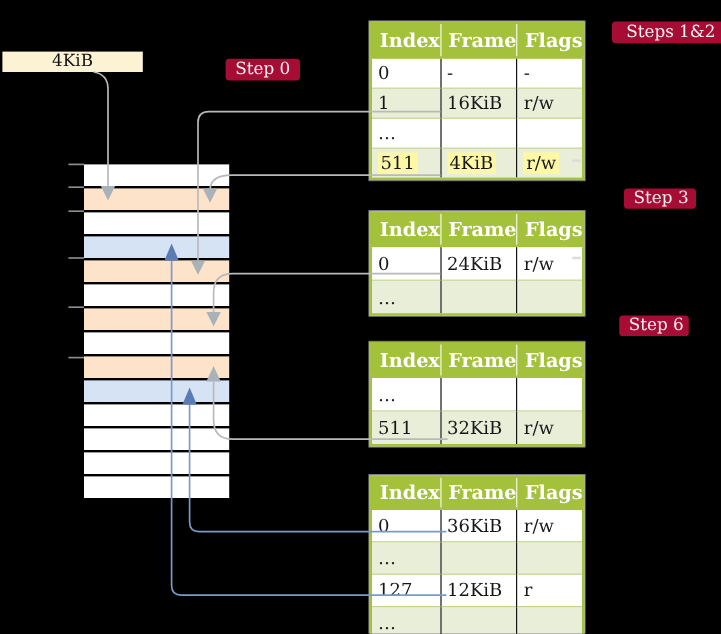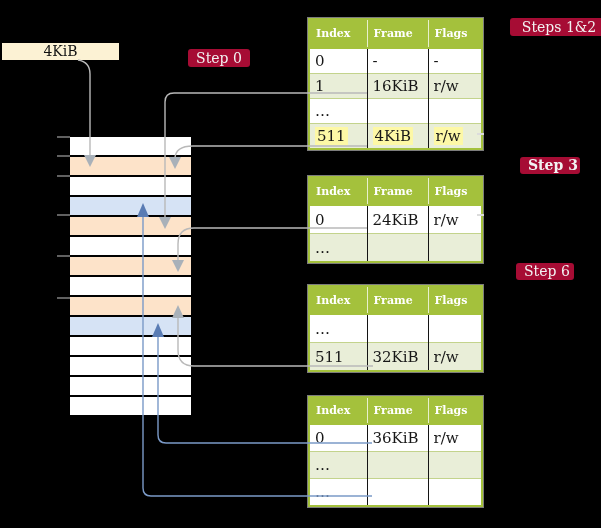--- a/index.html
+++ b/index.html
@@ -15,39 +15,39 @@
     font-size:14px;line-height:17px;text-align:center;
   }
   
   .badge{
     position:absolute;background:var(--badge-red);color:#f2f2f2;
     font-size:14px;line-height:18px;text-align:center;
     border-radius:3px;padding:0 8px;white-space:nowrap;
   }
   .badge.step0 {left:188px;top:49px;width:46px;}
   .badge.steps12{left:510px;top:18px;width:82px;border-top-right-radius:0;border-bottom-right-radius:0;padding-right:9px;}
-  .badge.step3 {left:520px;top:157px;width:44px;line-height:17px;font-weight:bold;}
+  .badge.step3 {left:520px;top:157px;width:44px;line-height:17px;}
   .badge.step4 {left:516px;top:263px;width:42px;line-height:17px;}
   
   .memstack{position:absolute;left:70px;top:137px;width:121px;}
   .mrow{height:18px;margin-bottom:2px;}
   .mrow.free{background:#ffffff;}
   .mrow.pagetable{background:var(--mem-orange);}
   .mrow.mapped{background:var(--mem-blue);}
   
   table.ptable{
     position:absolute;left:308px;border-collapse:collapse;table-layout:fixed;
     border:2px solid var(--table-green);
     box-shadow:0 0 0 1px rgba(190,190,190,.65);
     background:#fff;font-size:15px;color:#171717;
   }
   .ptable col.c1{width:58px;} .ptable col.c2{width:61px;} .ptable col.c3{width:54px;}
   .ptable th{
     background:var(--table-green);color:#fff;font-weight:bold;
-    text-align:left;padding:0 0 0 6px;font-size:11px;
+    text-align:right;padding:0 0 0 6px;font-size:16px;
     border-bottom:2px solid var(--table-green);
   }
   .ptable th + th{border-left:1px solid rgba(255,255,255,.75);}
   .ptable td{padding:0 0 0 5px;vertical-align:middle;white-space:nowrap;overflow:hidden;}
   .ptable td + td{border-left:1px solid #141414;}
   .ptable tr + tr td{border-top:1px solid #c3d38c;}
   .ptable tbody tr:nth-child(even) td{background:var(--table-row-green);}
   .t1{top:18px;}  .t1 th{height:27px;} .t1 td{height:24px;}
   .t2{top:176px;} .t2 th{height:26px;} .t2 td{height:27px;}
   .t3{top:285px;} .t3 th{height:26px;} .t3 td{height:27px;}
@@ -198,20 +198,25 @@
       <td>0</td>
       <td>36KiB</td>
       <td>r/w</td>
     </tr>
     <tr>
       <td>…</td>
       <td></td>
       <td></td>
     </tr>
     <tr>
+      <td>127</td>
+      <td>12KiB</td>
+      <td>r</td>
+    </tr>
+    <tr>
       <td>…</td>
       <td></td>
       <td></td>
     </tr>
   </tbody>
 </table>
 
 <svg class="overlay" width="601" height="528" viewBox="0 0 601 528">
 
   <g>

